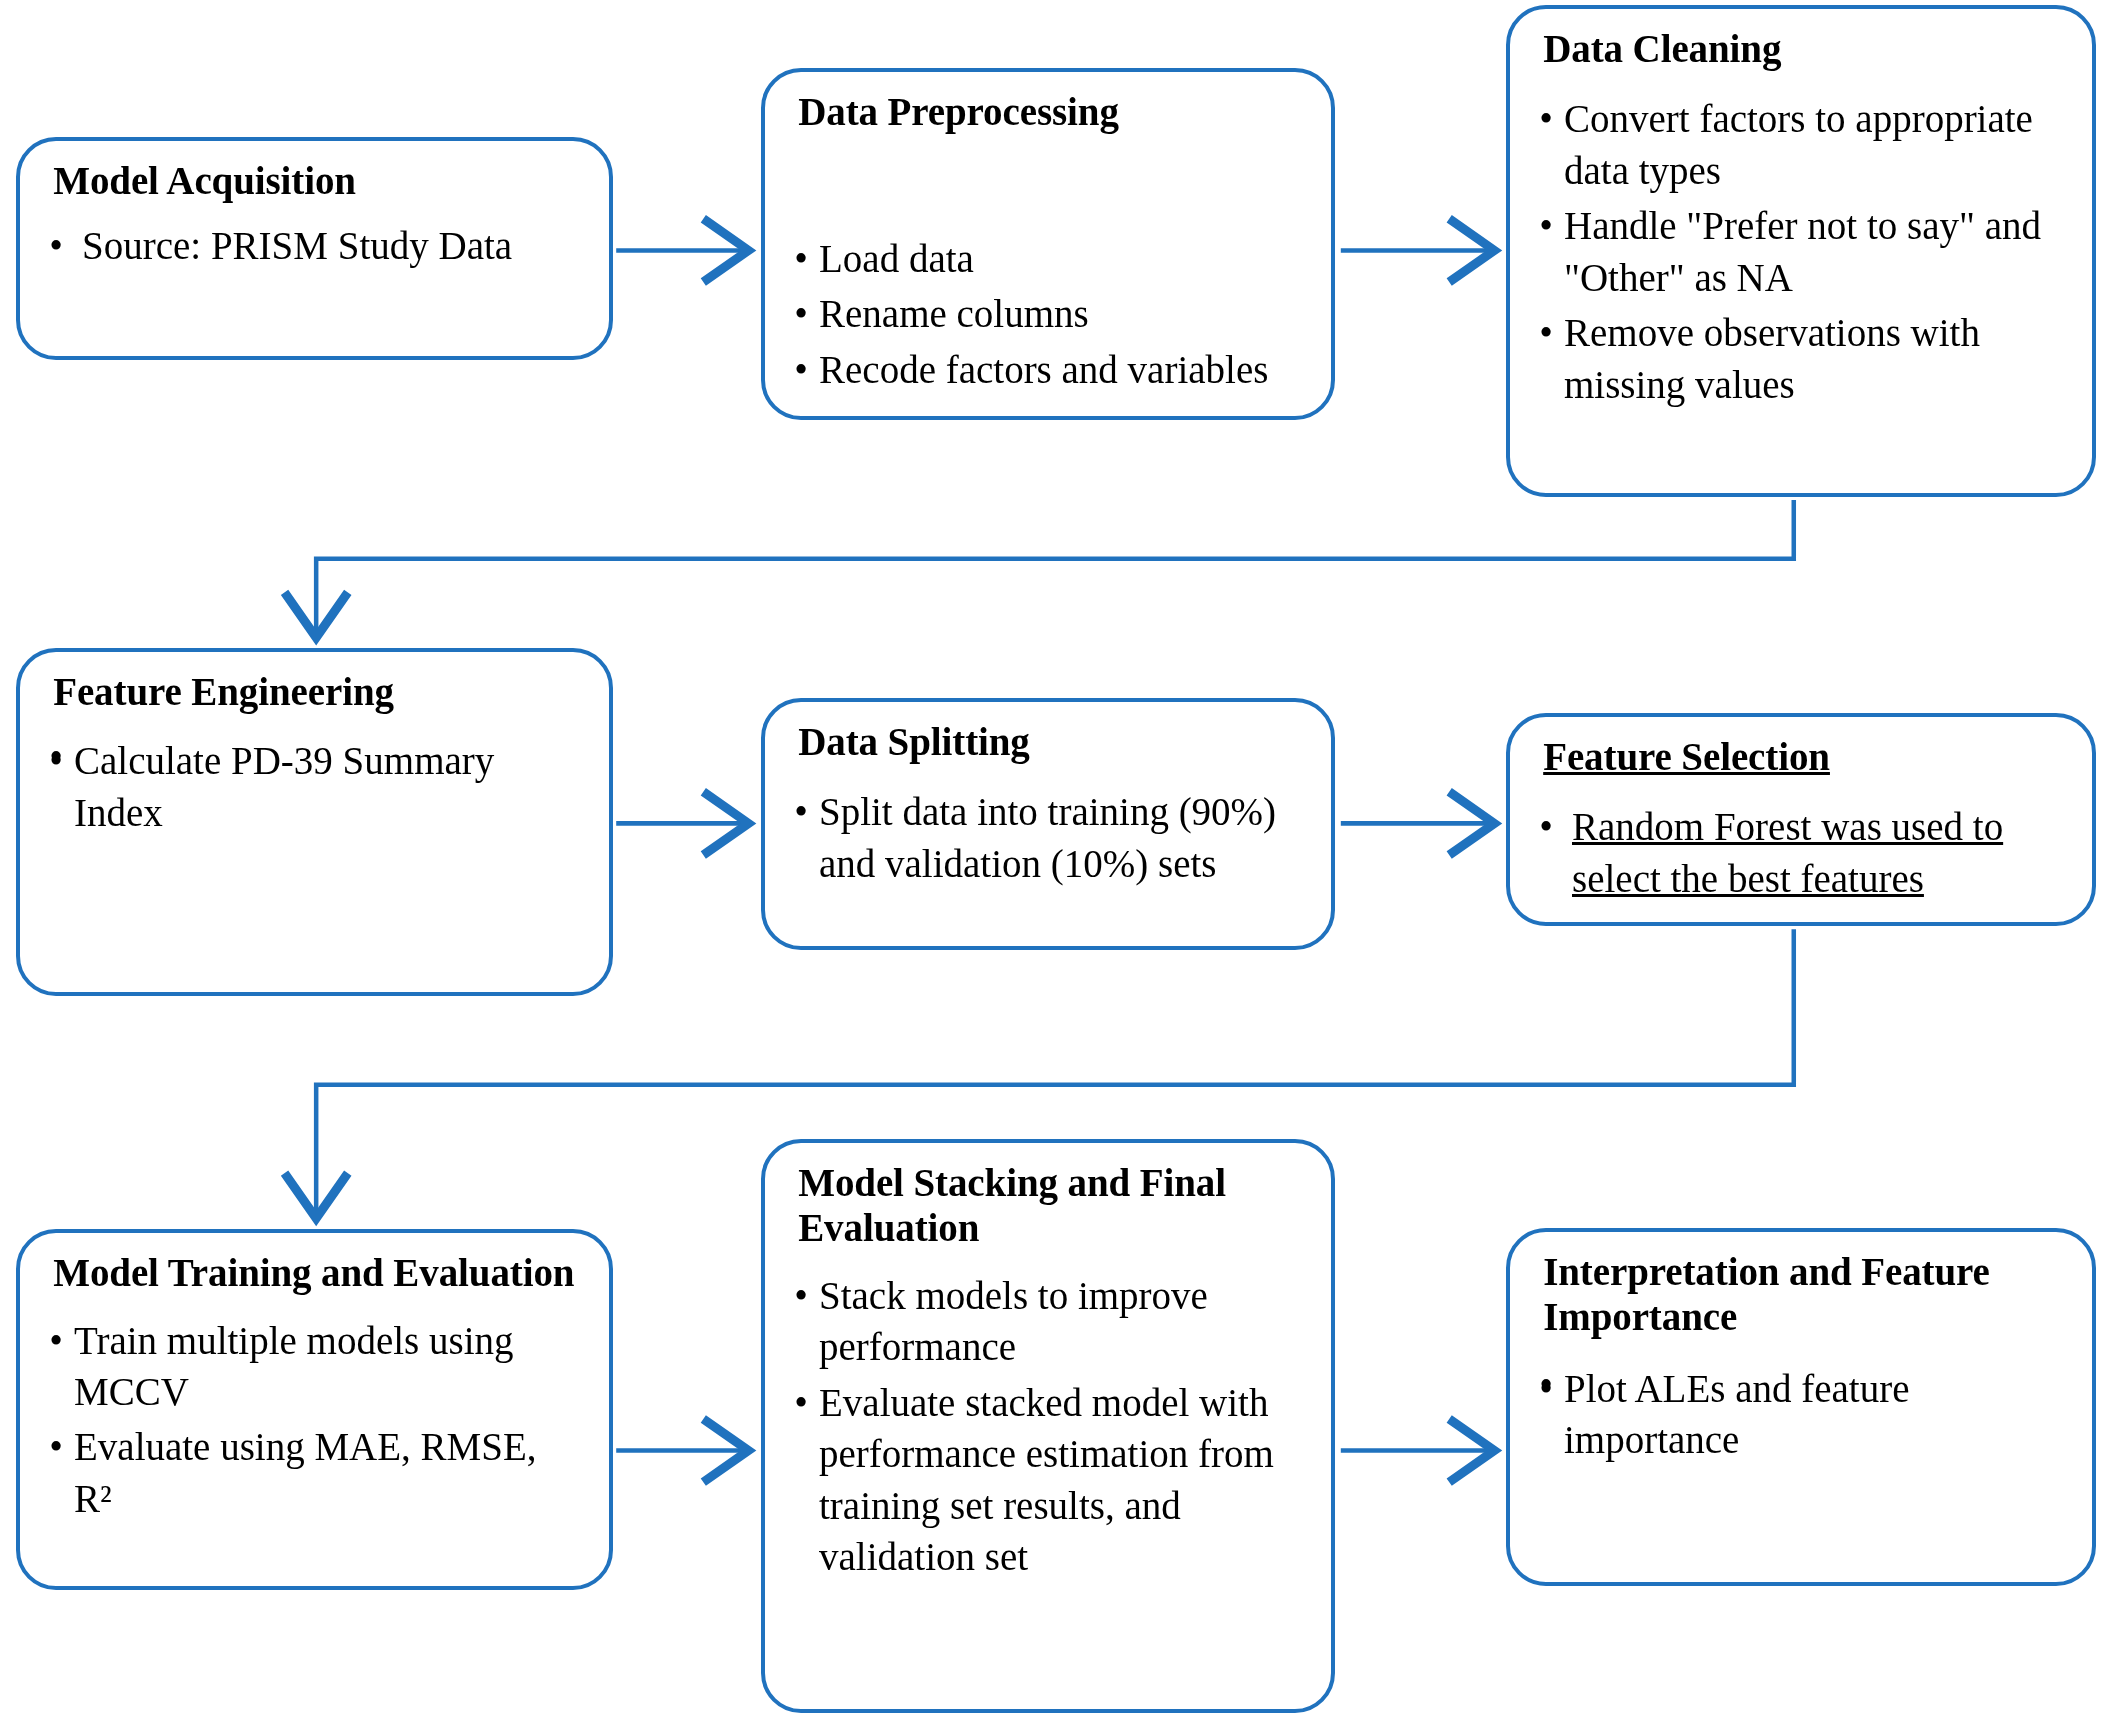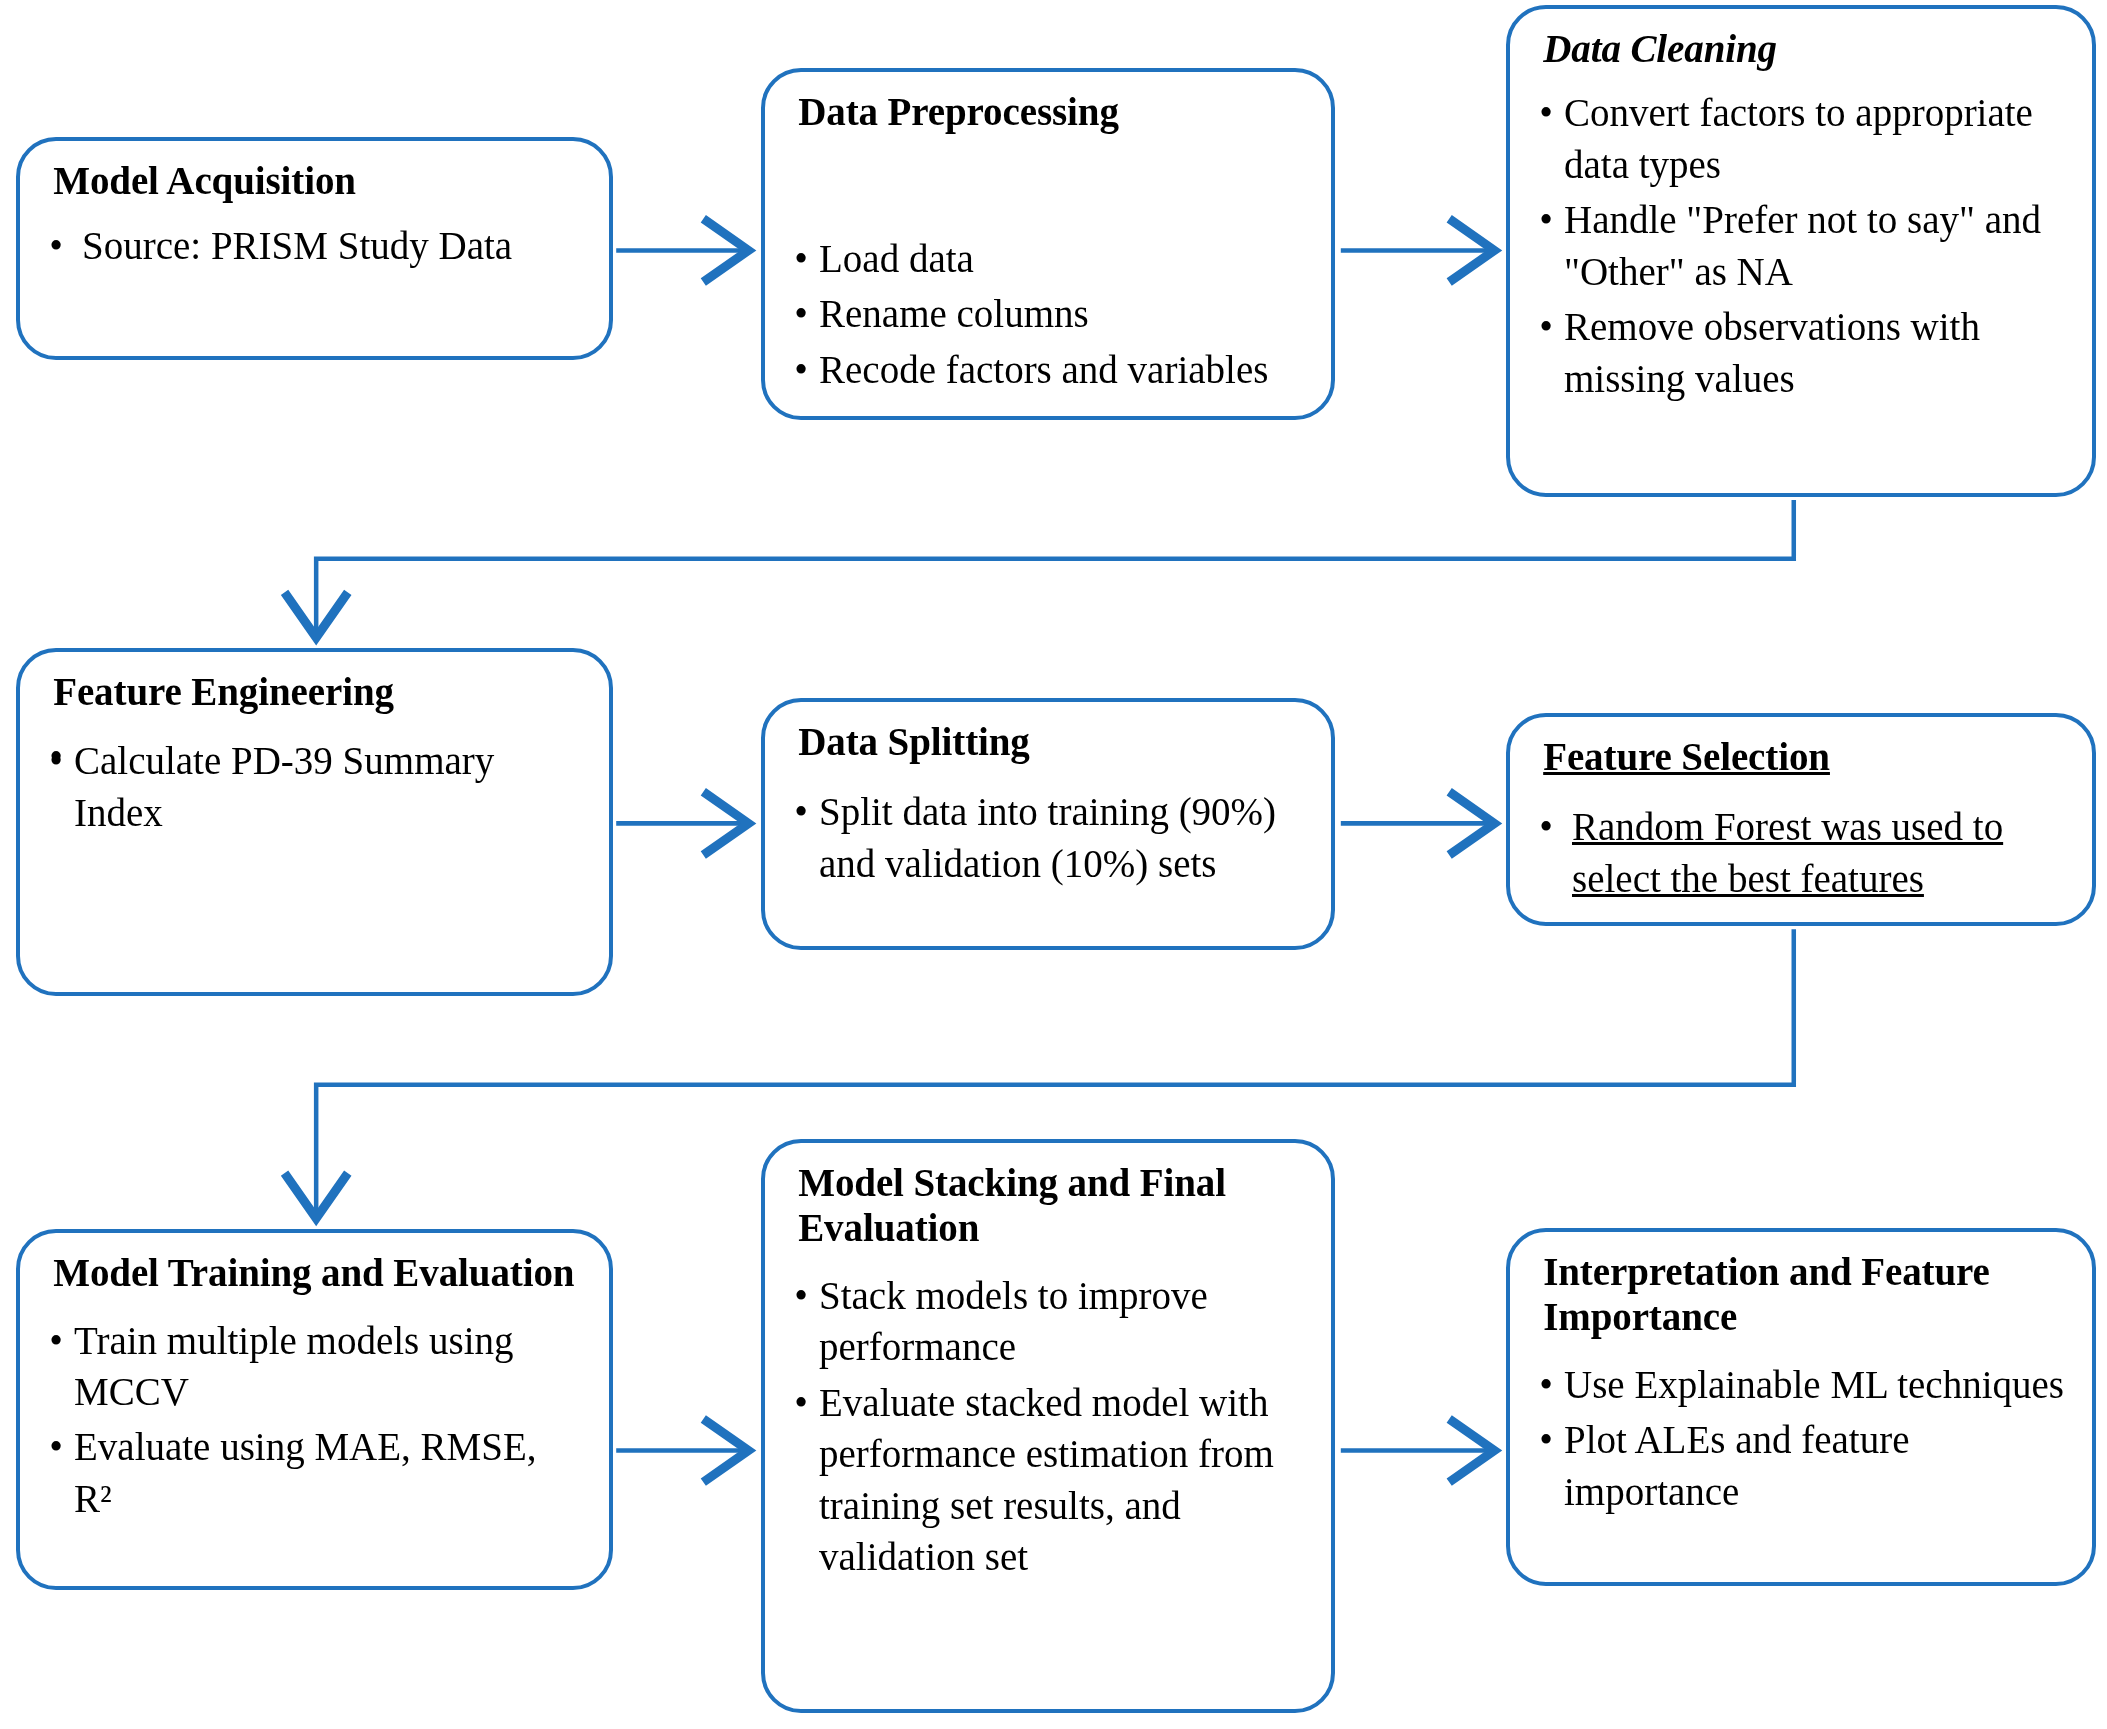--- a/index.html
+++ b/index.html
@@ -77,21 +77,21 @@
 
   #node-model-training   { left: 16px;   top: 1229px; width: 597px;  height: 361px; }
   #node-stacking         { left: 761px; top: 1139px; width: 574px;  height: 574px; }
   #node-interpretation   { left: 1506px; top: 1228px; width: 590px;  height: 358px; }
 
   
   #node-stacking .node-title,
   #node-model-training .node-title,
   #node-interpretation .node-title { margin-bottom: 19.4px; }
 
-  #node-cleaning .node-title { margin-bottom: 16px; font-style: italic; }
+  #node-cleaning .node-title { margin-bottom: 22px; }
   #node-feature-sel .node-title { margin-bottom: 22px; }
   #node-splitting .node-title { margin-bottom: 22px; }
 </style>
 </head>
 <body>
 
 <div id="stage">
 
   <svg id="connectors" viewBox="0 0 3267 2681" width="2108" height="1730">
     <defs>
@@ -179,19 +179,19 @@
     <div class="node-title">Model Stacking and Final Evaluation</div>
     <ul class="bullets">
       <li><span class="dot">•</span><span>Stack models to improve performance</span></li>
       <li><span class="dot">•</span><span>Evaluate stacked model with performance estimation from training set results, and validation set</span></li>
     </ul>
   </div>
 
   <div class="node" id="node-interpretation">
     <div class="node-title">Interpretation and Feature Importance</div>
     <ul class="bullets">
-      <li><span class="dot">•</span><span>Use Explainable ML techniques</span></li>
+      <li><span class="dot">•</span></li>
       <li><span class="dot">•</span><span>Plot ALEs and feature importance</span></li>
     </ul>
   </div>
 
 </div>
 
 
 </body></html>

